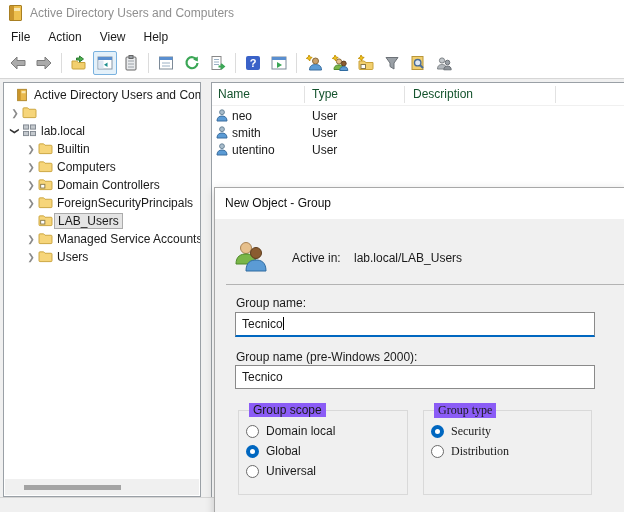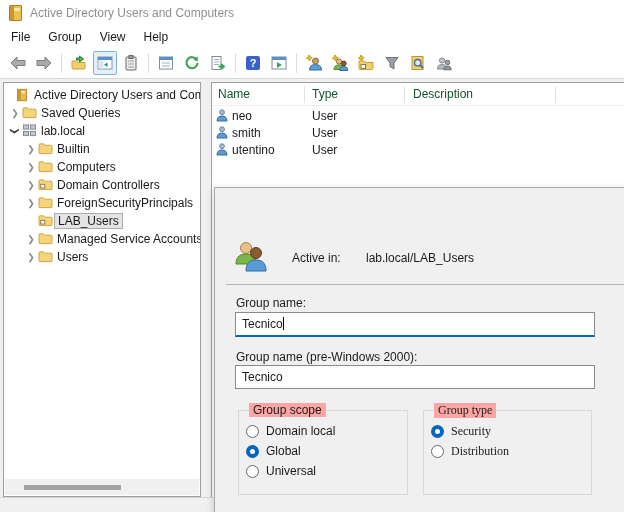--- a/index.html
+++ b/index.html
@@ -56,52 +56,52 @@
   
   .statusbar { position:absolute; left:0; top:497px; width:624px; height:15px; background:#f0f0f0; border-top:1px solid #d4d4d4; }
 
   
   .dialog { position:absolute; left:214px; top:187px; width:412px; height:333px; background:#f0f0f0;
     border:1px solid #a8a8a8; box-shadow:0 3px 9px rgba(0,0,0,.18); z-index:10; }
   .dlg-titlebar { position:absolute; left:0; top:0; width:100%; height:31px; background:#fff; }
   .dlg-title { position:absolute; left:10px; top:0; line-height:31px; color:#111; }
   .dlg-icon { position:absolute; left:18px; top:52px; }
   .createin-label { position:absolute; left:77px; top:63px; }
-  .createin-value { position:absolute; left:151px; top:63px; }
+  .createin-value { position:absolute; left:139px; top:63px; }
   .dlg-sep { position:absolute; left:11px; top:96px; width:401px; height:1px; background:#b3b3b3; }
   .fld-label1 { position:absolute; left:21px; top:108px; }
   .fld-label2 { position:absolute; left:21px; top:162px; }
   .txt-input { position:absolute; left:20px; width:360px; height:25px; background:#fff; border:1px solid #8a8a8a;
     line-height:22px; padding-left:6px; white-space:nowrap; overflow:hidden; }
   .input1 { top:124px; border-bottom:2px solid #0067c0; }
   .input2 { top:177px; height:24px; }
   .caret { display:inline-block; width:1px; height:13px; background:#000; vertical-align:-2px; }
 
   .groupbox { position:absolute; top:222px; height:85px; border:1px solid #d9d9d9; }
   .gb-scope { left:23px; width:170px; }
   .gb-type { left:208px; width:169px;font-family:Liberation Serif, serif; }
-  .gb-legend { position:absolute; left:10px; top:-8px; background:#fca5a5; padding:0 4px; }
+  .gb-legend { position:absolute; left:10px; top:-8px; background:#8b5cf6; padding:0 4px; }
   .radio-row { position:absolute; left:7px; height:16px; display:flex; align-items:center;justify-content:space-between; }
   .radio { width:13px; height:13px; border-radius:50%; background:#fff; border:1px solid #6b6b6b; flex:0 0 13px; }
   .radio.checked { border:4px solid #0067c0; }
   .radio-label { margin-left:7px; white-space:nowrap; }
 </style>
 </head>
 <body>
 
 <div id="window">
 
   <div class="titlebar">
     <span class="app-icon"></span>
     <span class="title-text">Active Directory Users and Computers</span>
   </div>
 
   <div class="menubar">
     <span class="menu-item">File</span>
-    <span class="menu-item">Group</span>
+    <span class="menu-item">Action</span>
     <span class="menu-item">View</span>
     <span class="menu-item">Help</span>
   </div>
 
   <div class="toolbar">
     <span class="tbtn">
       <svg width="18" height="18" viewBox="0 0 18 18">
           <path d="M8 3 L2 9 L8 15 V11.5 H16 V6.5 H8 Z" fill="#ababab" stroke="#7d7d7d"></path>
         </svg>
     </span>
@@ -233,21 +233,20 @@
       <span class="tlabel">Active Directory Users and Computers</span>
     </div>
 
     <div class="trow" style="top:21px">
       <span class="chev" style="margin-left:4px">❯</span>
       <span class="ticon">
         <svg width="15" height="13" viewBox="0 0 16 14">
             <path d="M1 3 Q1 2 2 2 H6 L7.5 3.5 H14 Q15 3.5 15 4.5 V11.5 Q15 12.5 14 12.5 H2 Q1 12.5 1 11.5 Z" fill="#f6d57a" stroke="#c9a23a"></path>
           </svg>
       </span>
-      <span class="tlabel">Saved Queries</span>
     </div>
 
     <div class="trow" style="top:39px">
       <span class="chev exp" style="margin-left:4px">❯</span>
       <span class="ticon">
         <svg width="15" height="13" viewBox="0 0 16 14">
             <g fill="#c4c9ce" stroke="#7e868e">
               <rect x="1.5" y="1" width="5.5" height="4.5"></rect>
               <rect x="9" y="1" width="5.5" height="4.5"></rect>
               <rect x="1.5" y="8" width="5.5" height="4.5"></rect>
@@ -378,20 +377,23 @@
       </span>
       <span class="cell-name">utentino</span>
       <span class="cell-type">User</span>
       <span class="cell-desc"></span>
     </div>
   </div>
 
   <div class="statusbar"></div>
 
   <div class="dialog">
+    <div class="dlg-titlebar">
+      <span class="dlg-title">New Object - Group</span>
+    </div>
 
     <span class="dlg-icon">
       <svg width="36" height="34" viewBox="0 0 36 34">
           <circle cx="13" cy="8" r="5.5" fill="#e7c08c" stroke="#a98253"></circle>
           <path d="M3 24 C3 16 8 14 13 14 C18 14 23 16 23 24 Z" fill="#7ab648" stroke="#4e8a2a"></path>
           <circle cx="23" cy="13" r="5.5" fill="#8a5c30" stroke="#5e3d1d"></circle>
           <path d="M13 31 C13 22 18 20 23 20 C28 20 33 22 33 31 Z" fill="#5b9bd5" stroke="#2f6ba0"></path>
         </svg>
     </span>
     <span class="createin-label">Active in:</span>

